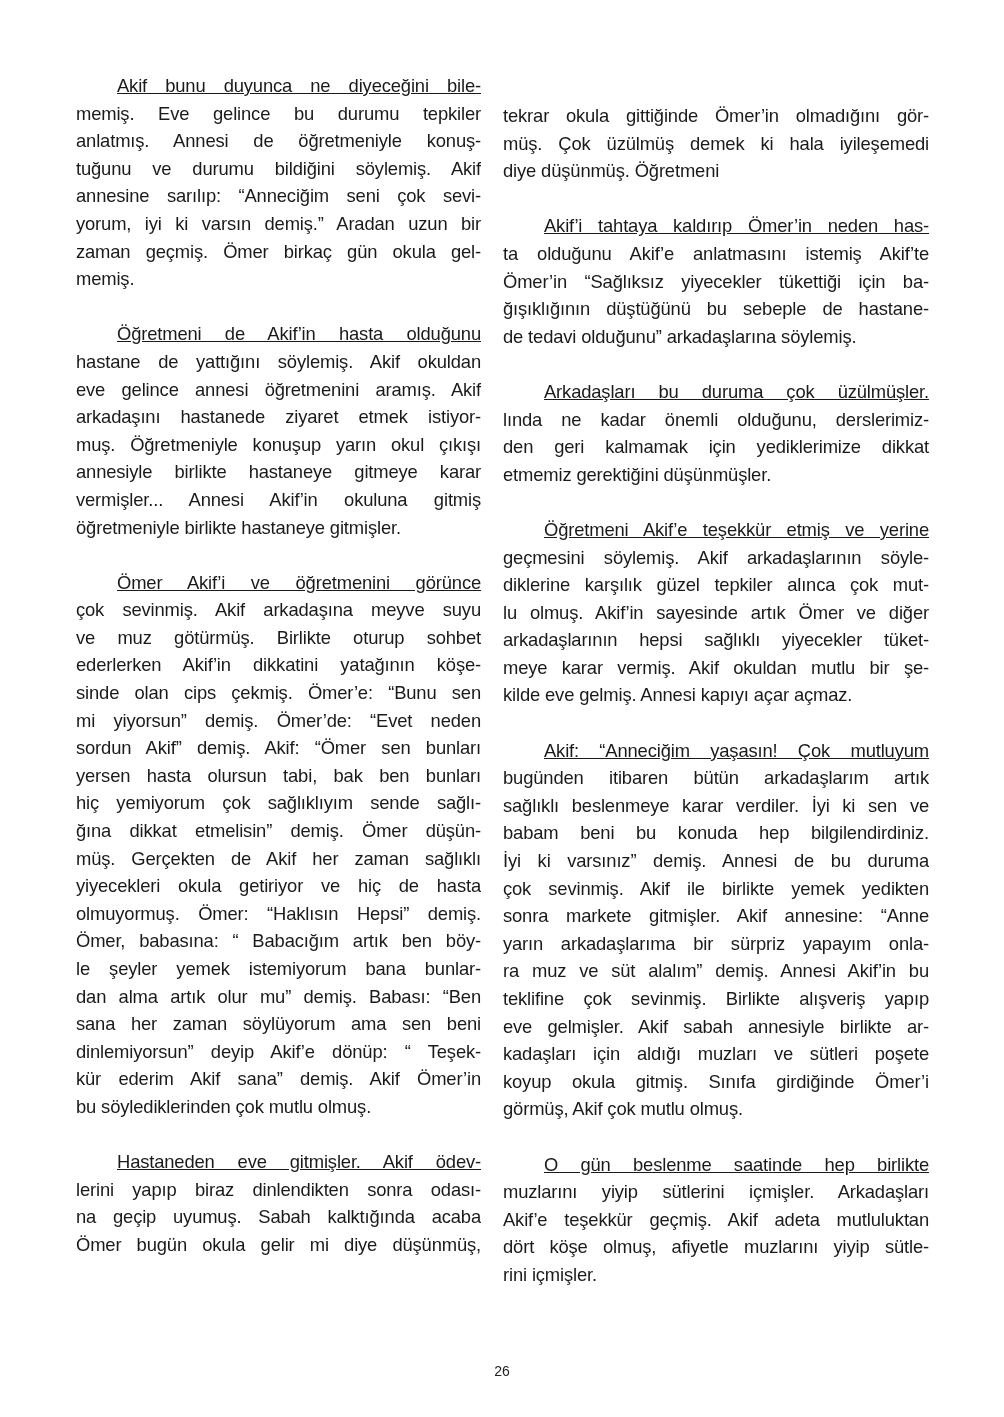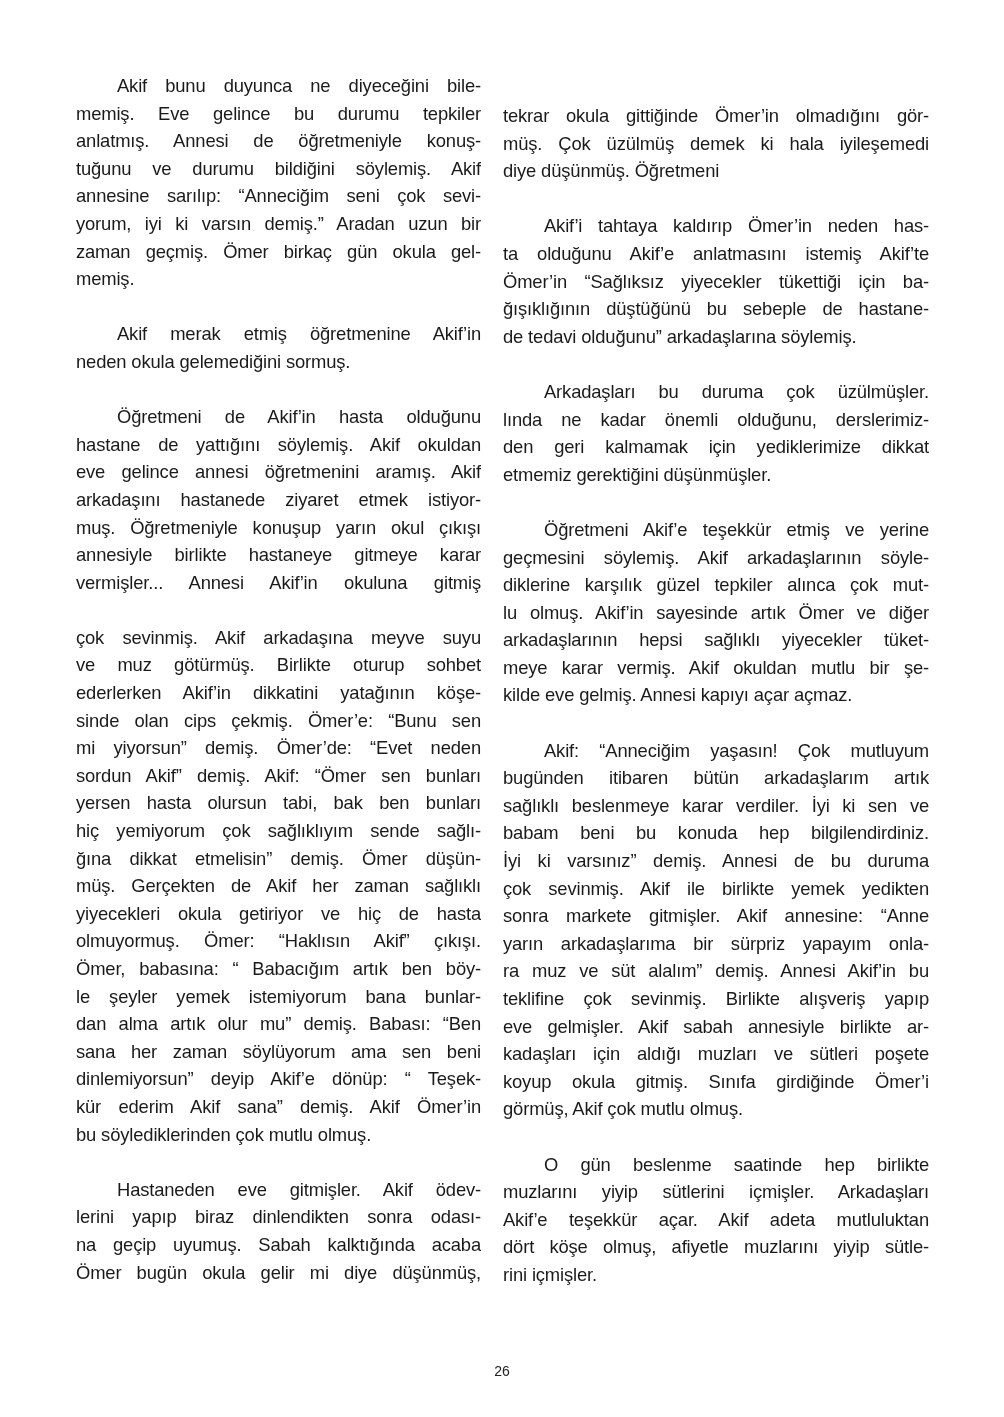--- a/index.html
+++ b/index.html
@@ -39,20 +39,21 @@
       text-align: justify;
       text-align-last: justify;
       letter-spacing: -0.15px;
       overflow: hidden;
     }
     .line.last {
       text-align-last: left;
     }
     .line.indent {
       padding-left: 41px;
+      text-decoration: underline;
     }
     .page-number {
       position: absolute;
       top: 1363px;
       left: 0;
       width: 1004px;
       text-align: center;
       font-size: 14px;
       color: #222;
       font-family: Liberation Sans, sans-serif;
@@ -68,48 +69,46 @@
       <span class="line indent">Akif bunu duyunca ne diyeceğini bile-</span>
       <span class="line">memiş. Eve gelince bu durumu tepkiler</span>
       <span class="line">anlatmış. Annesi de öğretmeniyle konuş-</span>
       <span class="line">tuğunu ve durumu bildiğini söylemiş. Akif</span>
       <span class="line">annesine sarılıp: “Anneciğim seni çok sevi-</span>
       <span class="line">yorum, iyi ki varsın demiş.” Aradan uzun bir</span>
       <span class="line">zaman geçmiş. Ömer birkaç gün okula gel-</span>
       <span class="line last">memiş.</span>
     </div>
 
-    <div class="para">
-      <span class="line indent">Akif merak etmiş öğretmenine Akif’in</span>
-      <span class="line last">neden okula gelemediğini sormuş.</span>
-    </div>
 
     <div class="para">
       <span class="line indent">Öğretmeni de Akif’in hasta olduğunu</span>
       <span class="line">hastane de yattığını söylemiş. Akif okuldan</span>
       <span class="line">eve gelince annesi öğretmenini aramış. Akif</span>
       <span class="line">arkadaşını hastanede ziyaret etmek istiyor-</span>
       <span class="line">muş. Öğretmeniyle konuşup yarın okul çıkışı</span>
       <span class="line">annesiyle birlikte hastaneye gitmeye karar</span>
       <span class="line">vermişler... Annesi Akif’in okuluna gitmiş</span>
+      <span class="line last">öğretmeniyle birlikte hastaneye gitmişler.</span>
     </div>
 
     <div class="para">
+      <span class="line indent">Ömer Akif’i ve öğretmenini görünce</span>
       <span class="line">çok sevinmiş. Akif arkadaşına meyve suyu</span>
       <span class="line">ve muz götürmüş. Birlikte oturup sohbet</span>
       <span class="line">ederlerken Akif’in dikkatini yatağının köşe-</span>
       <span class="line">sinde olan cips çekmiş. Ömer’e: “Bunu sen</span>
       <span class="line">mi yiyorsun” demiş. Ömer’de: “Evet neden</span>
       <span class="line">sordun Akif” demiş. Akif: “Ömer sen bunları</span>
       <span class="line">yersen hasta olursun tabi, bak ben bunları</span>
       <span class="line">hiç yemiyorum çok sağlıklıyım sende sağlı-</span>
       <span class="line">ğına dikkat etmelisin” demiş. Ömer düşün-</span>
       <span class="line">müş. Gerçekten de Akif her zaman sağlıklı</span>
       <span class="line">yiyecekleri okula getiriyor ve hiç de hasta</span>
-      <span class="line">olmuyormuş. Ömer: “Haklısın Akif” çıkışı.</span>
+      <span class="line">olmuyormuş. Ömer: “Haklısın Hepsi” demiş.</span>
       <span class="line">Ömer, babasına: “ Babacığım artık ben böy-</span>
       <span class="line">le şeyler yemek istemiyorum bana bunlar-</span>
       <span class="line">dan alma artık olur mu” demiş. Babası: “Ben</span>
       <span class="line">sana her zaman söylüyorum ama sen beni</span>
       <span class="line">dinlemiyorsun” deyip Akif’e dönüp: “ Teşek-</span>
       <span class="line">kür ederim Akif sana” demiş. Akif Ömer’in</span>
       <span class="line last">bu söylediklerinden çok mutlu olmuş.</span>
     </div>
 
     <div class="para">
@@ -166,20 +165,20 @@
       <span class="line">teklifine çok sevinmiş. Birlikte alışveriş yapıp</span>
       <span class="line">eve gelmişler. Akif sabah annesiyle birlikte ar-</span>
       <span class="line">kadaşları için aldığı muzları ve sütleri poşete</span>
       <span class="line">koyup okula gitmiş. Sınıfa girdiğinde Ömer’i</span>
       <span class="line last">görmüş, Akif çok mutlu olmuş.</span>
     </div>
 
     <div class="para">
       <span class="line indent">O gün beslenme saatinde hep birlikte</span>
       <span class="line">muzlarını yiyip sütlerini içmişler. Arkadaşları</span>
-      <span class="line">Akif’e teşekkür açar. Akif adeta mutluluktan</span>
+      <span class="line">Akif’e teşekkür geçmiş. Akif adeta mutluluktan</span>
       <span class="line">dört köşe olmuş, afiyetle muzlarını yiyip sütle-</span>
       <span class="line last">rini içmişler.</span>
     </div>
   </div>
 
   <div class="page-number">26</div>
 </div>
 
 </body></html>

